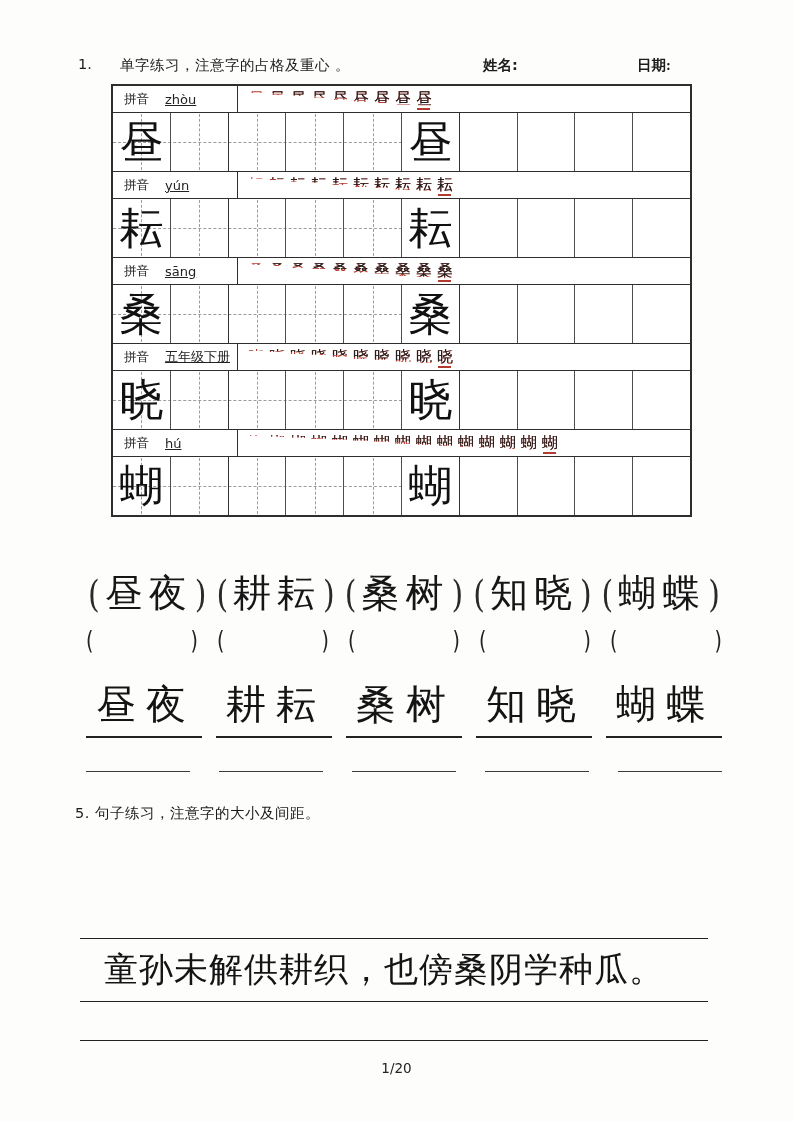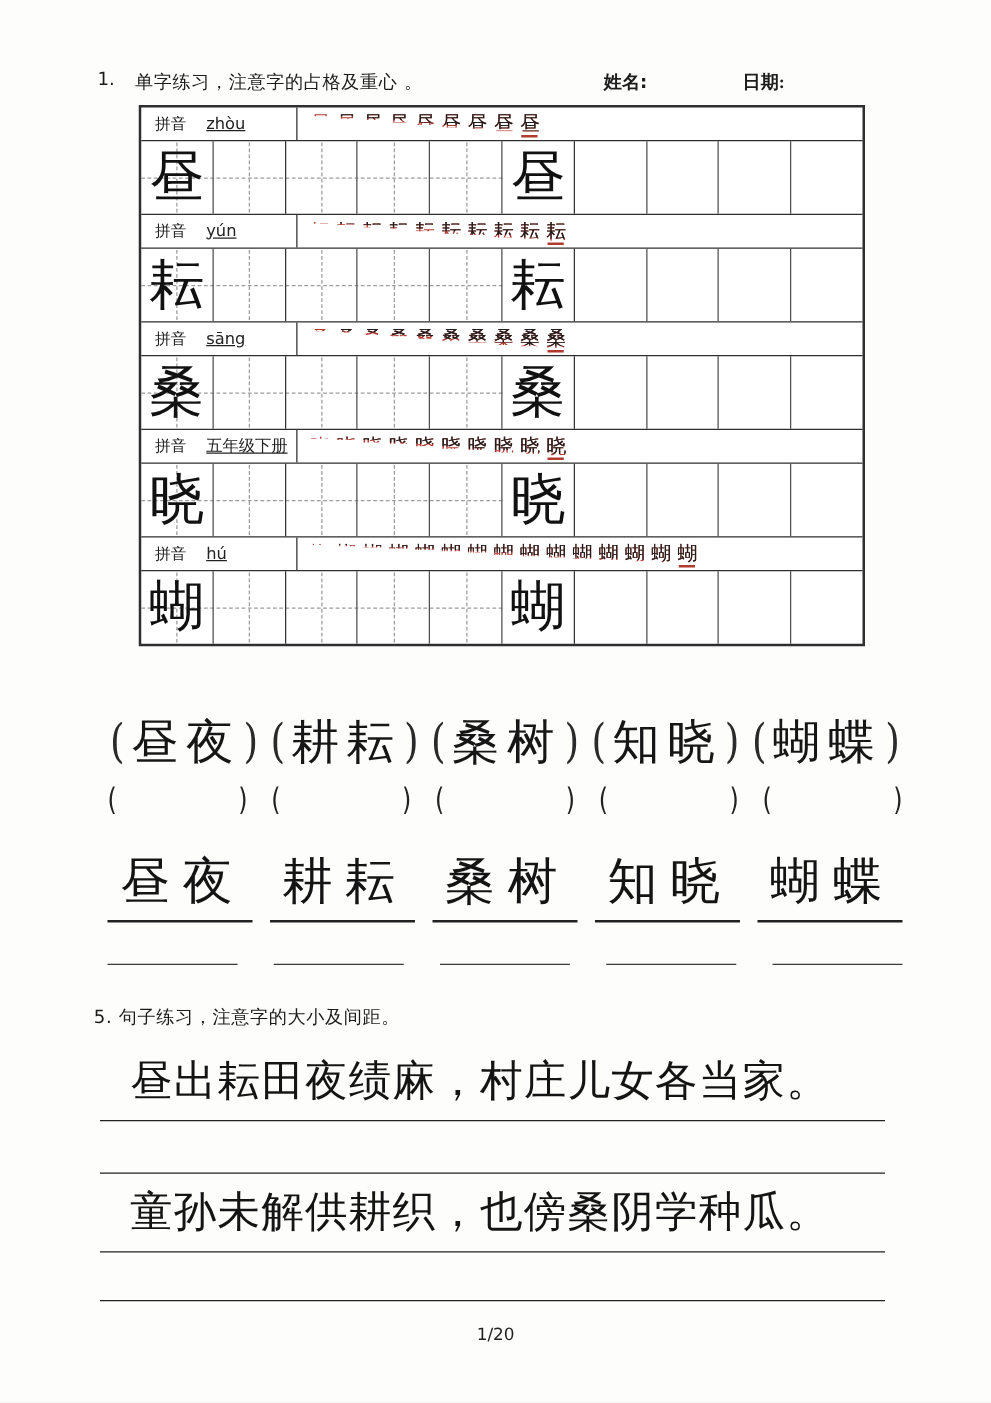--- a/index.html
+++ b/index.html
@@ -6,23 +6,23 @@
   #page{
     position:relative;width:793px;height:1122px;background:#fdfdfc;
     margin:0 auto;overflow:hidden;
     font-family:"DejaVu Sans","Liberation Sans",sans-serif;color:#1c1c1c;
   }
   
   .title{position:absolute;top:12px;left:0;width:100%;text-align:center;
     font-size:26px;font-weight:bold;letter-spacing:2px;color:#111;}
   .sec1-line{position:absolute;top:56px;left:0;width:100%;height:20px;font-size:14.5px;}
   .sec1-num{position:absolute;left:78px;top:0;}
-  .sec1-title{position:absolute;left:108px;top:0;letter-spacing:0.5px;}
+  .sec1-title{position:absolute;left:120px;top:0;letter-spacing:0.5px;}
   .name-label{position:absolute;left:483px;top:0;font-weight:bold;}
-  .date-label{position:absolute;left:594px;top:0;font-weight:bold;font-family:Liberation Serif, serif;}
+  .date-label{position:absolute;left:637px;top:0;font-weight:bold;font-family:Liberation Serif, serif;}
   
   .ptable{position:absolute;left:111px;top:84px;width:577px;border:2px solid #2e2e2e;background:#fff;}
   .group{border-bottom:1.5px solid #2e2e2e;}
   .group:last-child{border-bottom:none;}
   .prow{display:flex;height:26px;border-bottom:1.5px solid #2e2e2e;align-items:stretch;}
   .plabel{width:113px;flex:none;display:flex;align-items:center;gap:16px;
     padding-left:11px;border-right:1.5px solid #2e2e2e;font-size:12.5px;color:#222;}
   .plabel .py{font-size:13px;text-decoration:underline;}
   .psteps{flex:1;display:flex;align-items:center;padding-left:10px;gap:5px;overflow:hidden;}
   .step{position:relative;width:16px;height:16px;flex:none;
@@ -486,19 +486,18 @@
     </div>
   <div class="row5" style="top:736px;height:36px;">
       <div class="shortline"></div>
       <div class="shortline"></div>
       <div class="shortline"></div>
       <div class="shortline"></div>
       <div class="shortline"></div>
     </div>
 
   <div class="sec-head" style="top:804px">5. 句子练习，注意字的大小及间距。</div>
-  <div class="sentence" style="top:842px">昼出耘田夜绩麻，村庄儿女各当家。</div>
   <div class="blankline" style="top:938px"></div>
   <div class="sentence" style="top:947px">童孙未解供耕织，也傍桑阴学种瓜。</div>
   <div class="blankline" style="top:1040px"></div>
 
   <div class="footer">1/20</div>
 </div>
 
 </body></html>

